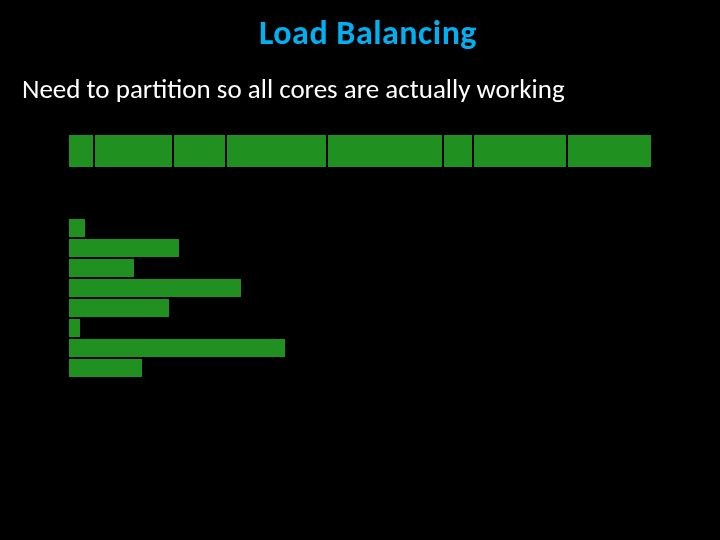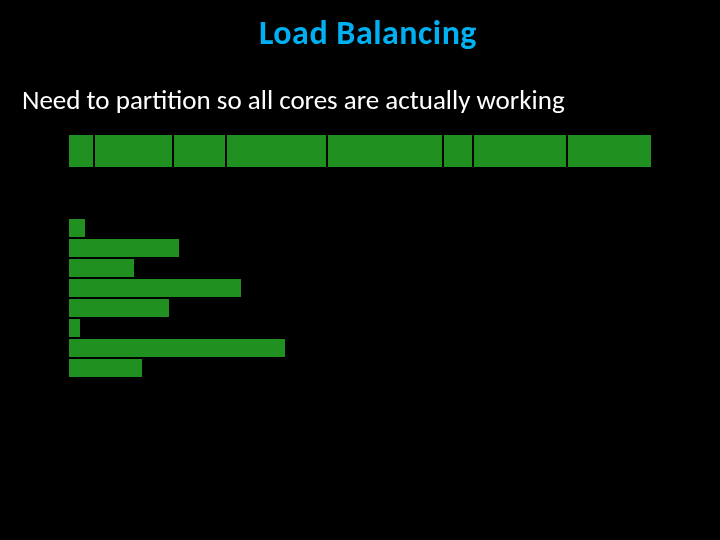--- a/index.html
+++ b/index.html
@@ -28,21 +28,20 @@
     font-weight: 700;
     letter-spacing: 0.5px;
   }
   .subtitle {
     position: absolute;
     top: 72px;
     left: 22px;
     color: #ffffff;
     font-size: 27px;
     font-weight: 400;
-    margin-top: 11px;
   }
   .chart-area {
     position: absolute;
     top: 134px;
     left: 68px;
     width: 584px;
   }
   .top-row {
     display: flex;
     width: 584px;

